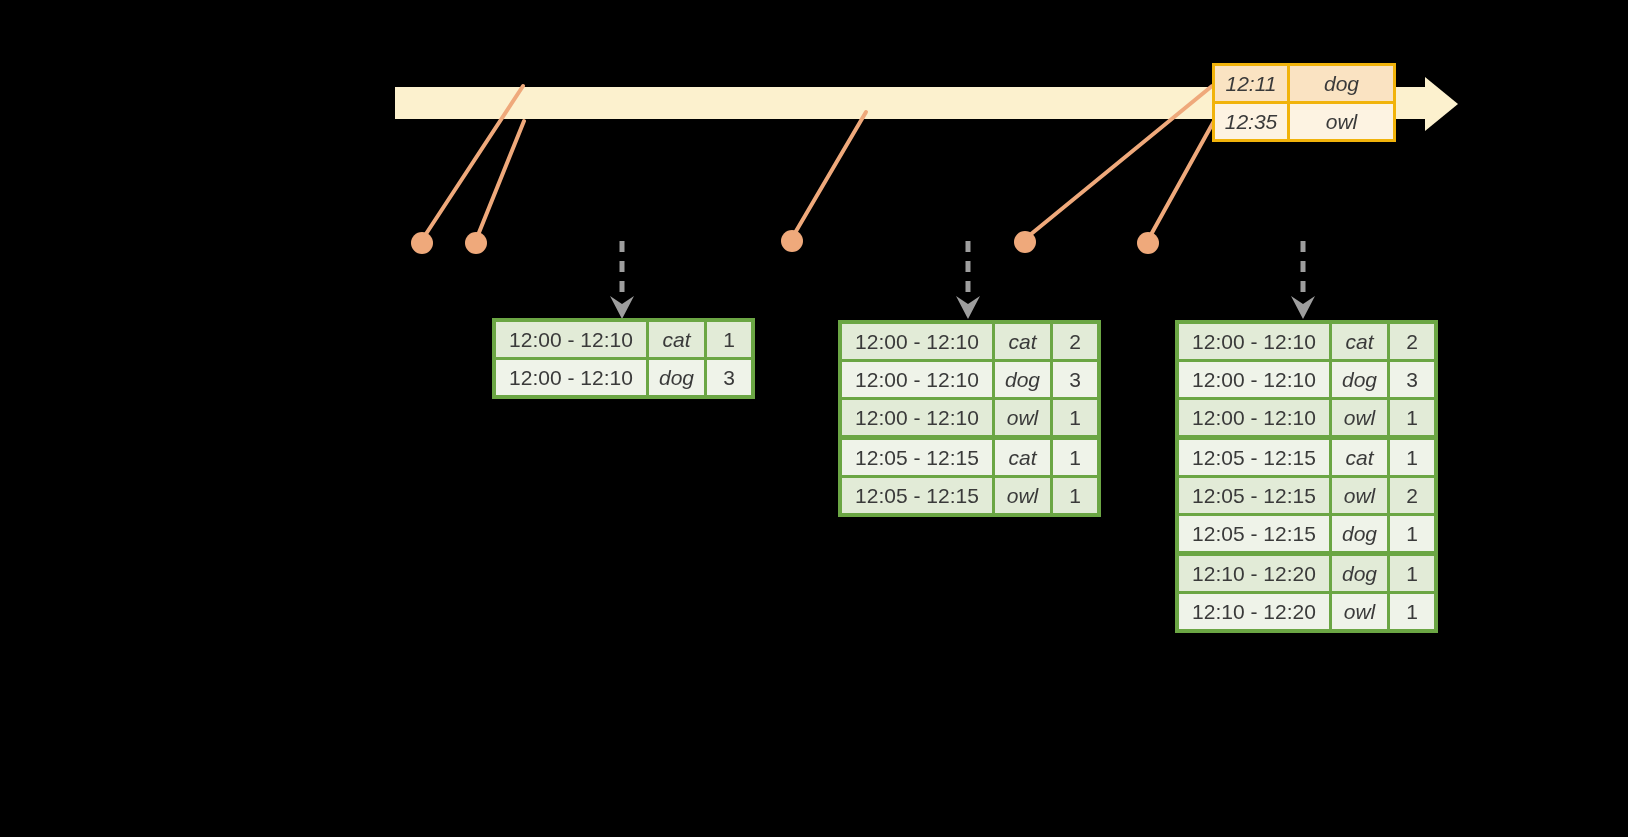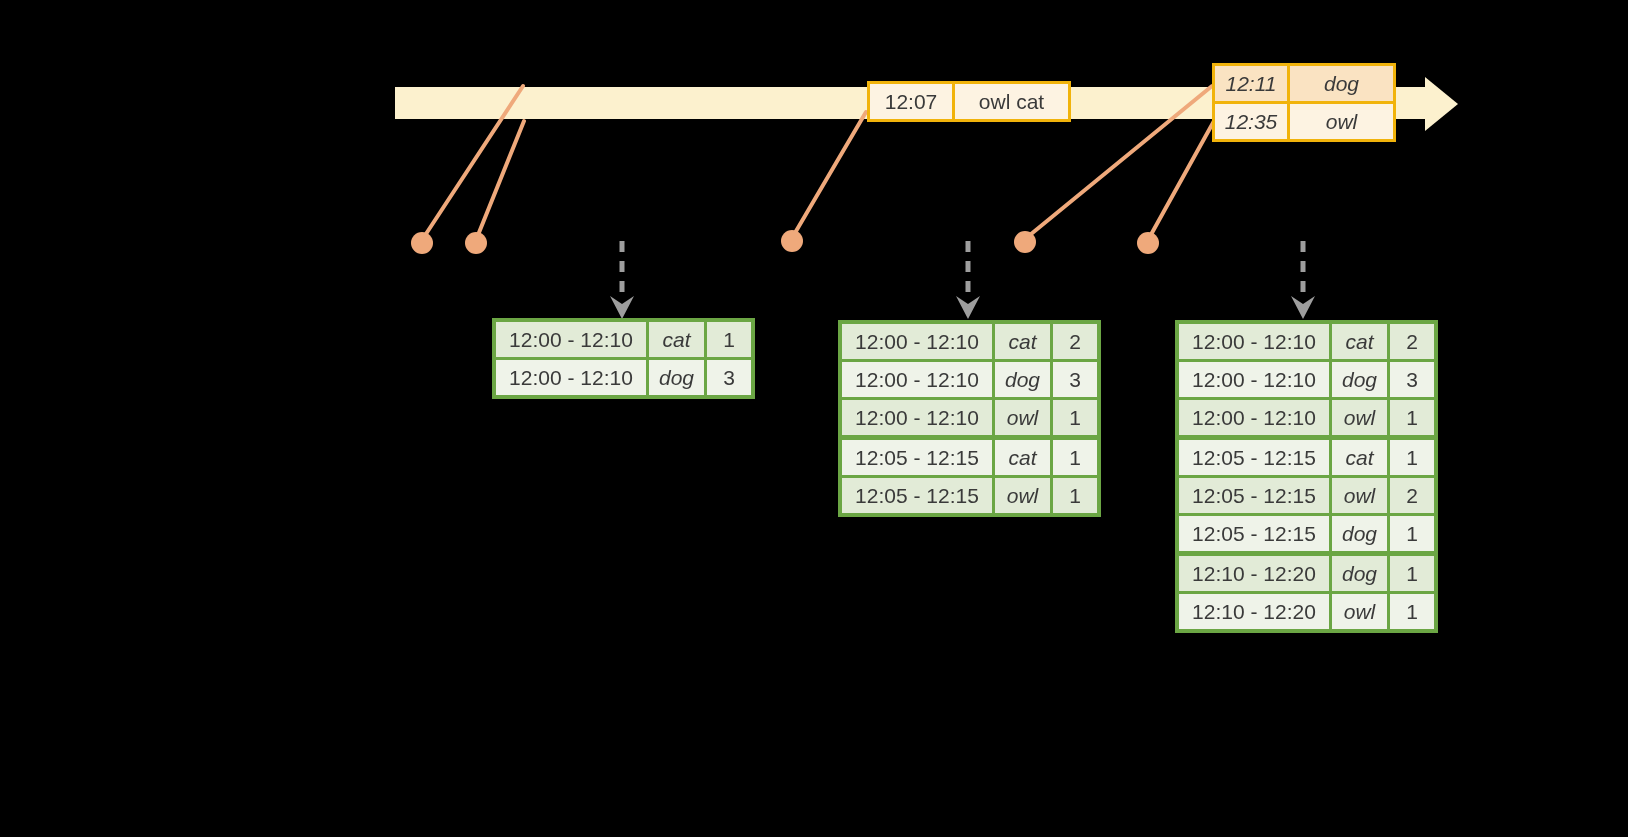--- a/index.html
+++ b/index.html
@@ -87,28 +87,20 @@
       <line x1="1303" y1="241" x2="1303" y2="300" stroke-dasharray="11 9"></line>
     </g>
     <g fill="#9e9e9e" stroke="none">
       <polygon points="610,296 622,304 634,296 622,319"></polygon>
       <polygon points="956,296 968,304 980,296 968,319"></polygon>
       <polygon points="1291,296 1303,304 1315,296 1303,319"></polygon>
     </g>
   </svg>
 
 
-  <table id="event-table-2" class="event-table">
-    <tbody>
-        <tr class="light">
-      <td class="c-time">12:07</td>
-      <td class="c-words">owl cat</td>
-    </tr>
-  </tbody>
-    </table>
 
   <table id="event-table-3" class="event-table narrow">
     <tbody>
         <tr class="dark">
       <td class="c-time">12:11</td>
       <td class="c-words">dog</td>
     </tr>
     <tr class="light">
       <td class="c-time">12:35</td>
       <td class="c-words">owl</td>

